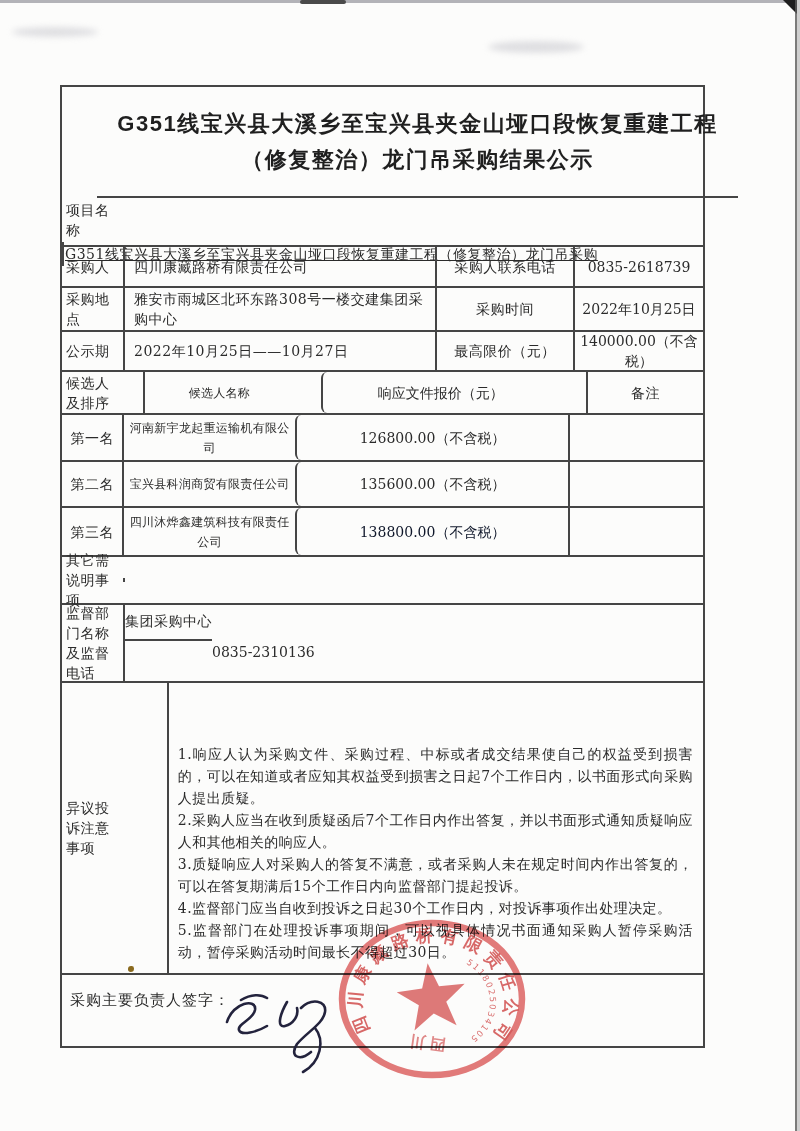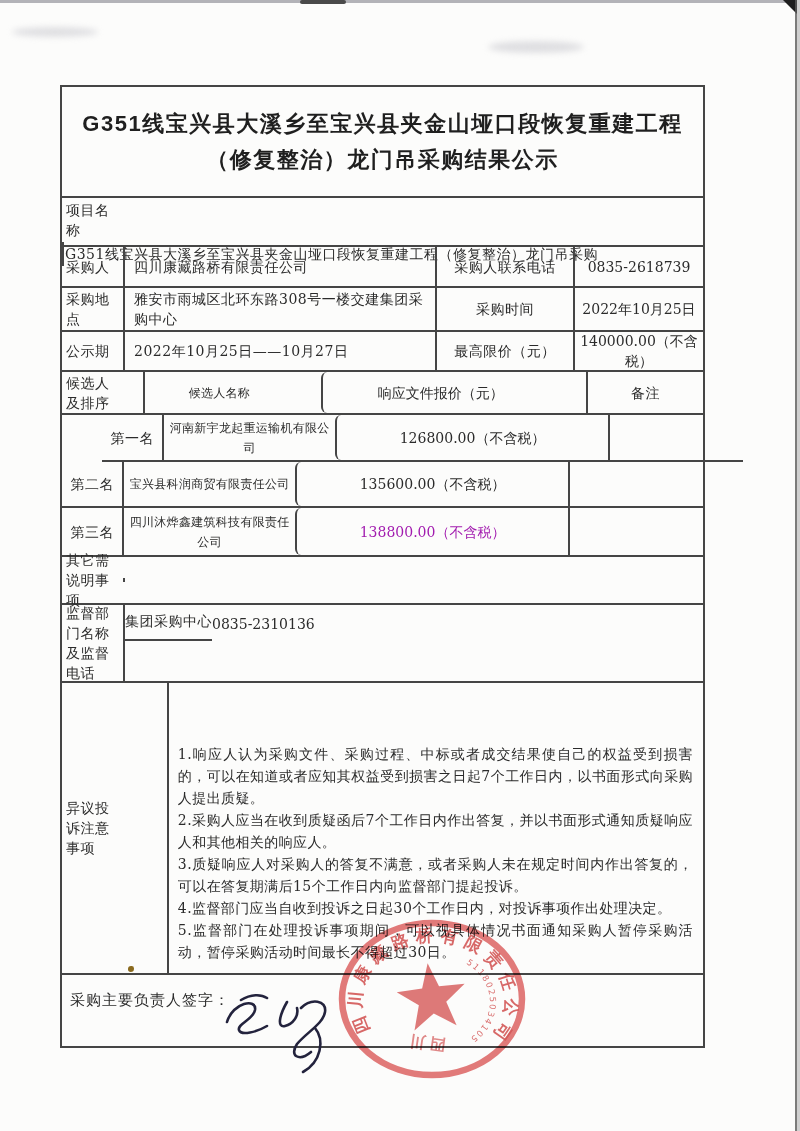--- a/index.html
+++ b/index.html
@@ -25,40 +25,40 @@
   }
   .row{display:flex;box-sizing:border-box;border-bottom:2px solid #454545;width:641px;}
   .row:last-child{border-bottom:none;}
   .cell{box-sizing:border-box;display:flex;align-items:center;font-size:14px;letter-spacing:.5px;line-height:20px;}
   .cell + .cell{border-left:2px solid #454545;}
   .lbl{width:61px;padding:2px 4px;justify-content:flex-start;text-align:left;}
   .lbl.center{justify-content:center;text-align:center;padding:2px 2px;}
   .val{width:312px;padding:2px 9px;justify-content:flex-start;text-align:left;}
   .lbl2{width:138px;justify-content:center;text-align:center;padding:2px 4px;}
   .val2{width:130px;justify-content:center;text-align:center;padding:9px 3px;letter-spacing:0;}
-  .wide{width:580px;padding:2px 1px;justify-content:flex-start;text-align:left;}
+  .wide{width:580px;padding:2px 1px;justify-content:flex-start;text-align:left;text-decoration:underline;}
   
   .h-title{height:111px;}.h-project{height:49px;flex-direction:column;}.h-buyer{height:41px;}
   .h-location{height:44px;}.h-publicity{height:40px;}.h-candhead{height:43px;gap:28px;}
-  .h-c1{height:47px;margin-left:40px;}.h-c2{height:46px;}.h-c3{height:49px;}
+  .h-c1{height:47px;}.h-c2{height:46px;}.h-c3{height:49px;}
   .h-other{height:48px;align-items:center;}.h-superv{height:78px;}.h-object{height:292px;}.h-sign{height:51px;}
   
   .title-row{flex-direction:column;align-items:center;justify-content:center;
     font-family:"Liberation Sans", sans-serif;font-weight:700;font-size:22px;
-    line-height:36px;letter-spacing:1.5px;color:#1f1f1f;text-align:center;}
+    line-height:36px;letter-spacing:1.5px;color:#1f1f1f;text-align:center;margin-left:35px;}
   
   .cname{width:174px;justify-content:center;text-align:center;font-size:12px;padding:2px 2px;letter-spacing:.3px;}
   .cprice{width:276px;justify-content:center;text-align:center;letter-spacing:0;border-radius:6px;}
   .cremark{width:136px;justify-content:center;text-align:left;}
-  .faded{color:#a21caf;}
+  .faded{color:#0f172a;}
   
   .sup-right{width:580px;display:flex;flex-direction:row;border-left:2px solid #454545;box-sizing:border-box;}
   .sup-sub{box-sizing:border-box;display:flex;align-items:center;justify-content:center;text-align:center;font-size:14px;letter-spacing:.5px;}
   .sup-sub.dep{height:36px;border-bottom:2px solid #454545;}
-  .sup-sub.tel{height:38px;letter-spacing:0;}
+  .sup-sub.tel{height:38px;letter-spacing:0;margin-top:28px;}
   
   .obj-body{width:580px;border-left:2px solid #454545;box-sizing:border-box;
     padding:60px 10px 0 9px;font-size:14px;line-height:22px;letter-spacing:.4px;
     text-align:justify;display:block;margin-left:48px;}
   .obj-body div{margin:0;}
   
   .sign-row{align-items:center;text-align:center;}
   .sign-cell{width:641px;padding:2px 8px;font-size:15px;letter-spacing:1px;display:flex;align-items:center;}
   .sig-svg{position:absolute;left:213px;top:986px;overflow:visible;z-index:4;}
   .sig-svg path{stroke:#23233d;stroke-width:2.6;fill:none;stroke-linecap:round;stroke-linejoin:round;}

